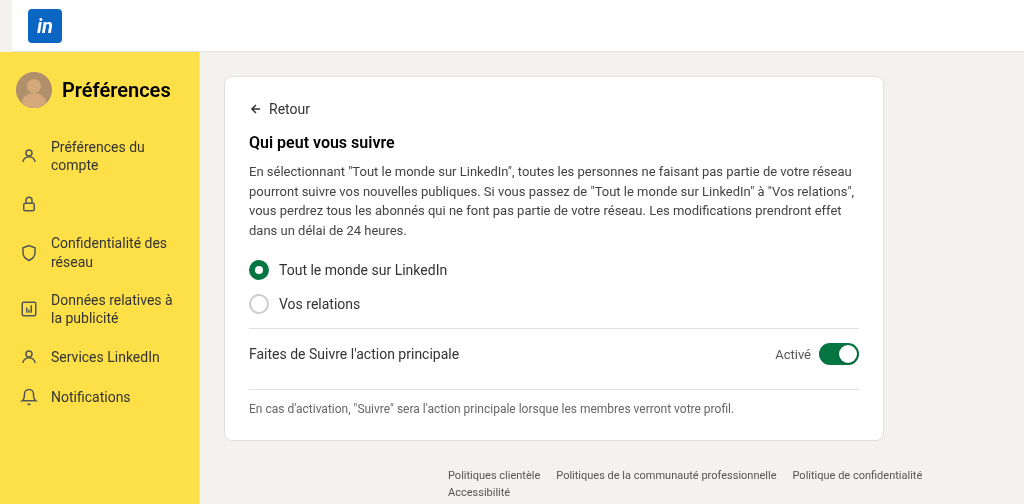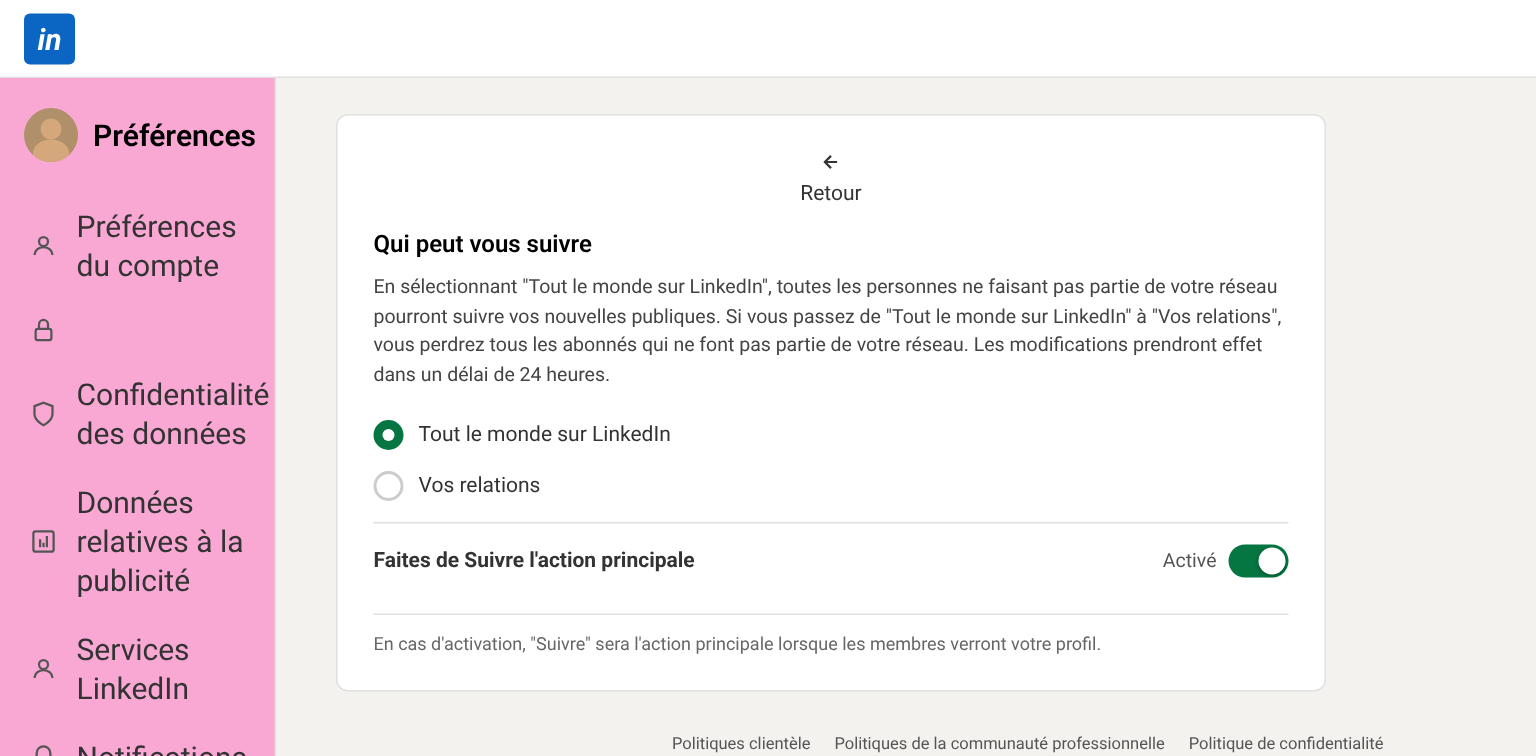--- a/index.html
+++ b/index.html
@@ -15,21 +15,21 @@
 
     
     .topbar {
       background: #fff;
       height: 52px;
       display: flex;
       align-items: center;
       padding: 0 16px;
       border-bottom: 1px solid #e0e0e0;
       position: fixed;
-      top: 0; left: 0; right: 0;
+      top: 0; left: 12px; right: 0;
       z-index: 100;
     }
     .linkedin-logo {
       width: 34px;
       height: 34px;
       background: #0a66c2;
       border-radius: 4px;
       display: flex;
       align-items: center;
       justify-content: center;
@@ -41,22 +41,22 @@
 
     
     .layout {
       display: flex;
       margin-top: 52px;
       min-height: calc(504px - 52px);
     }
 
     
     .sidebar {
-      width: 184px;
-      background: #f9a8d4;
+      width: 200px;
+      background: #fde047;
       border-right: 1px solid #e0e0e0;
       padding: 20px 0;
       flex-shrink: 0;
       position: fixed;
       top: 52px;
       bottom: 0;
     }
     .sidebar-header {
       display: flex;
       align-items: center;
@@ -81,21 +81,21 @@
       color: #000;
     }
 
     .nav-item {
       display: flex;
       align-items: center;
       gap: 12px;
       padding: 10px 16px;
       cursor: pointer;
       color: #333;
-      font-size: 20px;
+      font-size: 14px;
       font-weight: 400;
       text-decoration: none;
       border-left: 3px solid transparent;
     }
     .nav-item.active {
       color: #057642;
       font-weight: 600;
       border-left: 3px solid #057642;
     }
     .nav-item .nav-icon {
@@ -130,21 +130,20 @@
     }
 
     .back-link {
       display: flex;
       align-items: center;
       gap: 6px;
       color: #333;
       font-size: 14px;
       cursor: pointer;
       margin-bottom: 16px;
-      flex-direction: column;
     }
 
     .card-section-title {
       font-size: 16px;
       font-weight: 600;
       margin-bottom: 10px;
       color: #000;
     }
 
     .card-description {
@@ -186,21 +185,21 @@
     .radio-label { font-size: 14px; color: #333; }
 
     
     .toggle-row {
       display: flex;
       align-items: center;
       justify-content: space-between;
       padding: 14px 0;
       border-top: 1px solid #e0e0e0;
     }
-    .toggle-label { font-size: 14px; color: #333; font-weight: 700; }
+    .toggle-label { font-size: 14px; color: #333; font-weight: 400; }
     .toggle-right { display: flex; align-items: center; gap: 8px; }
     .toggle-state-label { font-size: 13px; color: #555; }
     .toggle-switch {
       width: 40px;
       height: 22px;
       background: #057642;
       border-radius: 11px;
       position: relative;
       cursor: pointer;
     }
@@ -284,21 +283,21 @@
       </span>
     </div>
 
 
     <div class="nav-item">
       <span class="nav-icon">
         <svg width="18" height="18" viewBox="0 0 24 24" fill="none" stroke="currentColor" stroke-width="2">
           <path d="M12 22s8-4 8-10V5l-8-3-8 3v7c0 6 8 10 8 10z"></path>
         </svg>
       </span>
-      <span class="nav-label">Confidentialité des données</span>
+      <span class="nav-label">Confidentialité des réseau</span>
     </div>
 
     <div class="nav-item">
       <span class="nav-icon">
         <svg width="18" height="18" viewBox="0 0 24 24" fill="none" stroke="currentColor" stroke-width="2">
           <rect x="3" y="3" width="18" height="18" rx="2"></rect>
             <path d="M9 17V10M12 17v-4M15 17V7"></path>
         </svg>
       </span>
       <span class="nav-label">Données relatives à la publicité</span>

